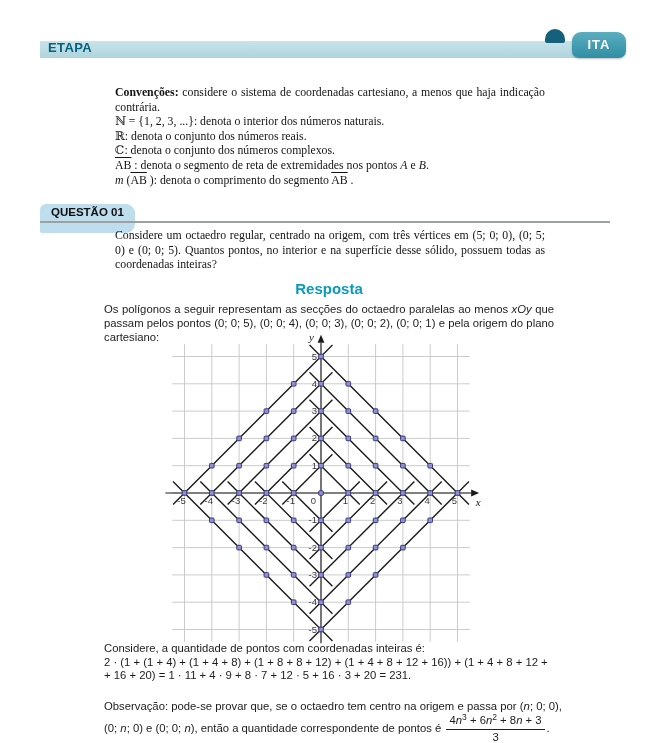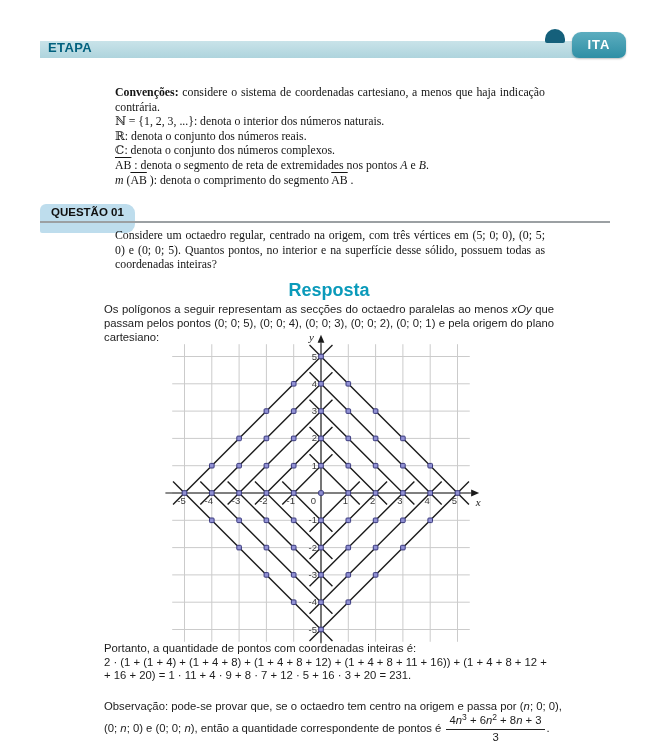--- a/index.html
+++ b/index.html
@@ -24,21 +24,21 @@
   .conv>div{text-align:justify;}
   .badge{position:absolute;left:40px;top:204px;height:29px;padding:0 11px;
          background:#bedded;border-radius:6px 9px 9px 2px;
          font-weight:bold;font-size:11.5px;line-height:17px;color:#0f0f0f;}
   .rule{position:absolute;left:40px;top:221px;width:570px;height:2px;background:#9ba0a3;}
   .question{position:absolute;left:115px;top:228px;width:430px;
             font-size:11.8px;line-height:14.6px;text-align:justify;}
 
   
   .resposta{position:absolute;left:105px;top:280px;width:448px;text-align:center;
-            font-weight:bold;font-size:18px;color:#0a9aba;}
+            font-weight:bold;font-size:15px;color:#0a9aba;}
   .intro{position:absolute;left:104px;top:302px;width:450px;color:#1c1c1c;
          font-size:11.3px;line-height:14.2px;text-align:justify;}
   #graph-svg{position:absolute;left:159px;top:331px;}
   .conclusion{position:absolute;left:104px;top:642px;width:466px;color:#1c1c1c;
               font-size:11.3px;line-height:13.5px;}
   .obs{position:absolute;left:104px;top:688px;width:458px;color:#1c1c1c;
        font-size:11.3px;line-height:14.5px;text-align:justify;}
 
   .b{font-weight:bold;} .i{font-style:italic;} .ov{text-decoration:overline;}
   .sup{font-size:8.5px;position:relative;top:-4px;}
@@ -204,22 +204,22 @@
       <rect x="105.10000000000001" y="241.6" width="4.6" height="4.6" rx="0.9" fill="#8f8fd2" stroke="#3a3a7e" stroke-width="1"></rect>
       <rect x="132.39999999999998" y="268.9" width="4.6" height="4.6" rx="0.9" fill="#8f8fd2" stroke="#3a3a7e" stroke-width="1"></rect>
       <rect x="159.7" y="296.2" width="4.6" height="4.6" rx="0.9" fill="#8f8fd2" stroke="#3a3a7e" stroke-width="1"></rect>
       <rect x="187" y="268.9" width="4.6" height="4.6" rx="0.9" fill="#8f8fd2" stroke="#3a3a7e" stroke-width="1"></rect>
       <rect x="214.29999999999998" y="241.6" width="4.6" height="4.6" rx="0.9" fill="#8f8fd2" stroke="#3a3a7e" stroke-width="1"></rect>
       <rect x="241.6" y="214.29999999999998" width="4.6" height="4.6" rx="0.9" fill="#8f8fd2" stroke="#3a3a7e" stroke-width="1"></rect>
       <rect x="268.9" y="187" width="4.6" height="4.6" rx="0.9" fill="#8f8fd2" stroke="#3a3a7e" stroke-width="1"></rect>
     </svg>
 
   <div class="conclusion">
-    <div>Portanto, a quantidade de pontos com coordenadas inteiras é:</div>
-    <div>2 · (1 + (1 + 4) + (1 + 4 + 8) + (1 + 4 + 8 + 12) + (1 + 4 + 8 + 11 + 16)) + (1 + 4 + 8 + 12 +</div>
+    <div>Considere, a quantidade de pontos com coordenadas inteiras é:</div>
+    <div>2 · (1 + (1 + 4) + (1 + 4 + 8) + (1 + 8 + 8 + 12) + (1 + 4 + 8 + 12 + 16)) + (1 + 4 + 8 + 12 +</div>
     <div>+ 16 + 20) = 1 · 11 + 4 · 9 + 8 · 7 + 12 · 5 + 16 · 3 + 20 = 231.</div>
   </div>
 
   <p class="obs">
     <span><span>Observação: pode-se provar que, se o octaedro tem centro na origem e passa por (</span><span class="i">n</span><span>; 0; 0), (0; </span><span class="i">n</span><span>; 0) e (0; 0; </span><span class="i">n</span><span>), então a quantidade correspondente de pontos é </span></span><span class="frac"><span class="num"><span>4</span><span class="i">n</span><span class="sup">3</span><span> + 6</span><span class="i">n</span><span class="sup">2</span><span> + 8</span><span class="i">n</span><span> + 3</span></span><span class="den">3</span></span><span>.</span>
   </p>
 
 </div>
 
 </body></html>

